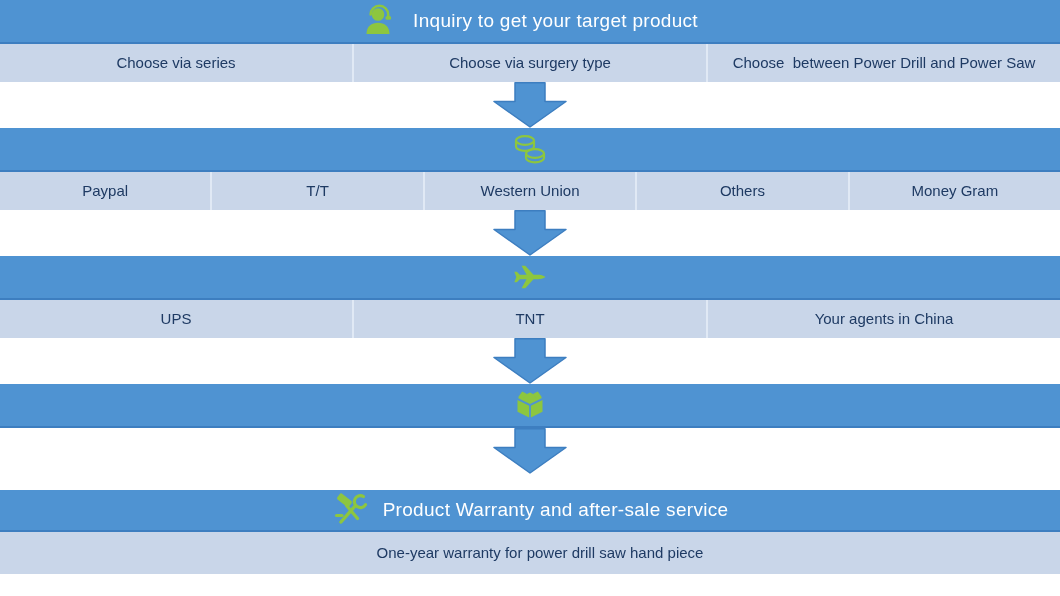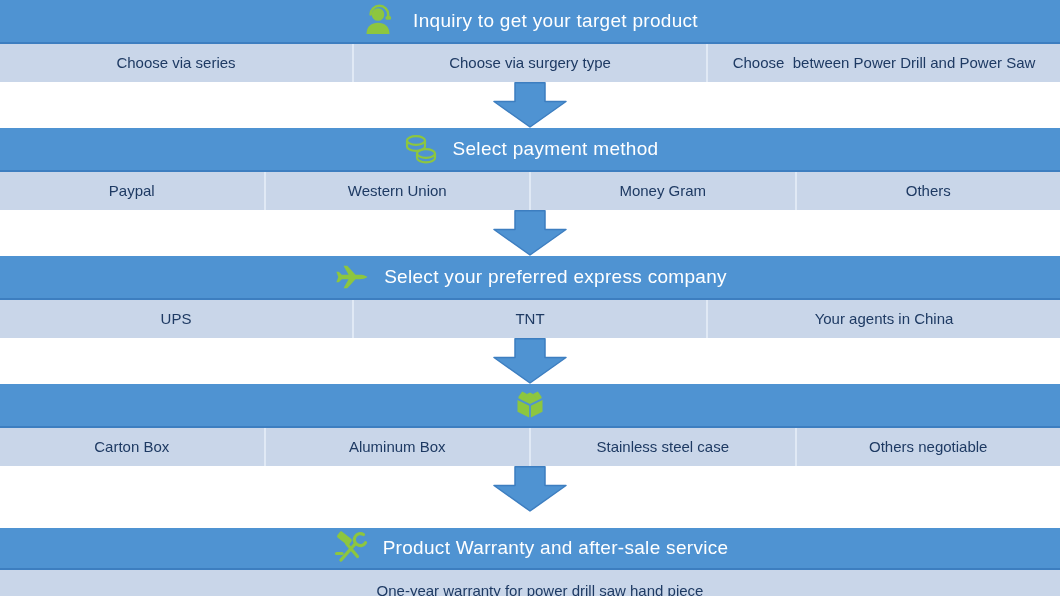--- a/index.html
+++ b/index.html
@@ -90,51 +90,52 @@
   <section class="step">
     <div class="step-header">
       <span class="icon">
           <svg viewBox="0 0 36 36" width="36" height="36" fill="none" stroke="currentColor" stroke-width="2.2">
             <ellipse cx="13" cy="9.5" rx="9" ry="4.4"></ellipse>
             <path d="M4 9.5v6c0 2.4 4 4.4 9 4.4s9-2 9-4.4v-6"></path>
             <ellipse cx="23" cy="22.5" rx="9" ry="4.4"></ellipse>
             <path d="M14 22.5v4.5c0 2.4 4 4.4 9 4.4s9-2 9-4.4v-4.5"></path>
           </svg>
         </span>
-      <h2 class="step-title">Select payment method</h2>
     </div>
     <div class="step-options">
         <div class="option-cell">
           <span>Paypal</span>
         </div>
         <div class="option-cell">
+          <span>T/T</span>
+        </div>
+        <div class="option-cell">
           <span>Western Union</span>
         </div>
         <div class="option-cell">
-          <span>Money Gram</span>
+          <span>Others</span>
         </div>
         <div class="option-cell">
-          <span>Others</span>
+          <span>Money Gram</span>
         </div>
       </div>
   </section>
   <div class="arrow-gap">
     <svg width="76" height="46" viewBox="0 0 76 46">
       <polygon points="23,0.8 53,0.8 53,19.5 74,19.5 38,45 2,19.5 23,19.5" fill="var(--arrow-fill)" stroke="var(--arrow-border)" stroke-width="1.5" stroke-linejoin="round"></polygon>
     </svg>
   </div>
 
   <section class="step">
     <div class="step-header">
       <span class="icon">
           <svg viewBox="0 0 36 36" width="34" height="34">
             <path d="M34.5 18c-2.6-1.7-5.2-2.3-8.2-2.3h-4.6L13 6.2H9l5.4 9.5H7.2l-3.1-3.2H1.4l2.1 5.5-2.1 5.5h2.7l3.1-3.2h7.2L9 29.8h4l8.7-9.5h4.6c3 0 5.6-.6 8.2-2.3z" fill="currentColor"></path>
           </svg>
         </span>
-      <h2 class="step-title">Select your preferred express company</h2>
     </div>
     <div class="step-options">
         <div class="option-cell">
           <span>UPS</span>
         </div>
         <div class="option-cell">
           <span>TNT</span>
         </div>
         <div class="option-cell">
           <span>Your agents in China</span>
@@ -152,34 +153,20 @@
       <span class="icon">
           <svg viewBox="0 0 36 36" width="36" height="36" fill="currentColor">
             <path d="M17.1 18.8 5.5 13.1v11.6l11.6 5.9z"></path>
             <path d="M18.9 18.8l11.6-5.7v11.6l-11.6 5.9z"></path>
             <path d="M18 17 6.4 11.3 18 5.6l11.6 5.7z"></path>
             <path d="M6 10.4 10.2 4.6l4.8 2.4-4.4 5.5z"></path>
             <path d="M30 10.4 25.8 4.6 21 7l4.4 5.5z"></path>
           </svg>
         </span>
     </div>
-    <div class="step-options">
-        <div class="option-cell">
-          <span>Carton Box</span>
-        </div>
-        <div class="option-cell">
-          <span>Aluminum Box</span>
-        </div>
-        <div class="option-cell">
-          <span>Stainless steel case</span>
-        </div>
-        <div class="option-cell">
-          <span>Others negotiable</span>
-        </div>
-      </div>
   </section>
   <div class="arrow-gap">
     <svg width="76" height="46" viewBox="0 0 76 46">
       <polygon points="23,0.8 53,0.8 53,19.5 74,19.5 38,45 2,19.5 23,19.5" fill="var(--arrow-fill)" stroke="var(--arrow-border)" stroke-width="1.5" stroke-linejoin="round"></polygon>
     </svg>
   </div>
 
   <section class="step last">
     <div class="step-header">
       <span class="icon">

